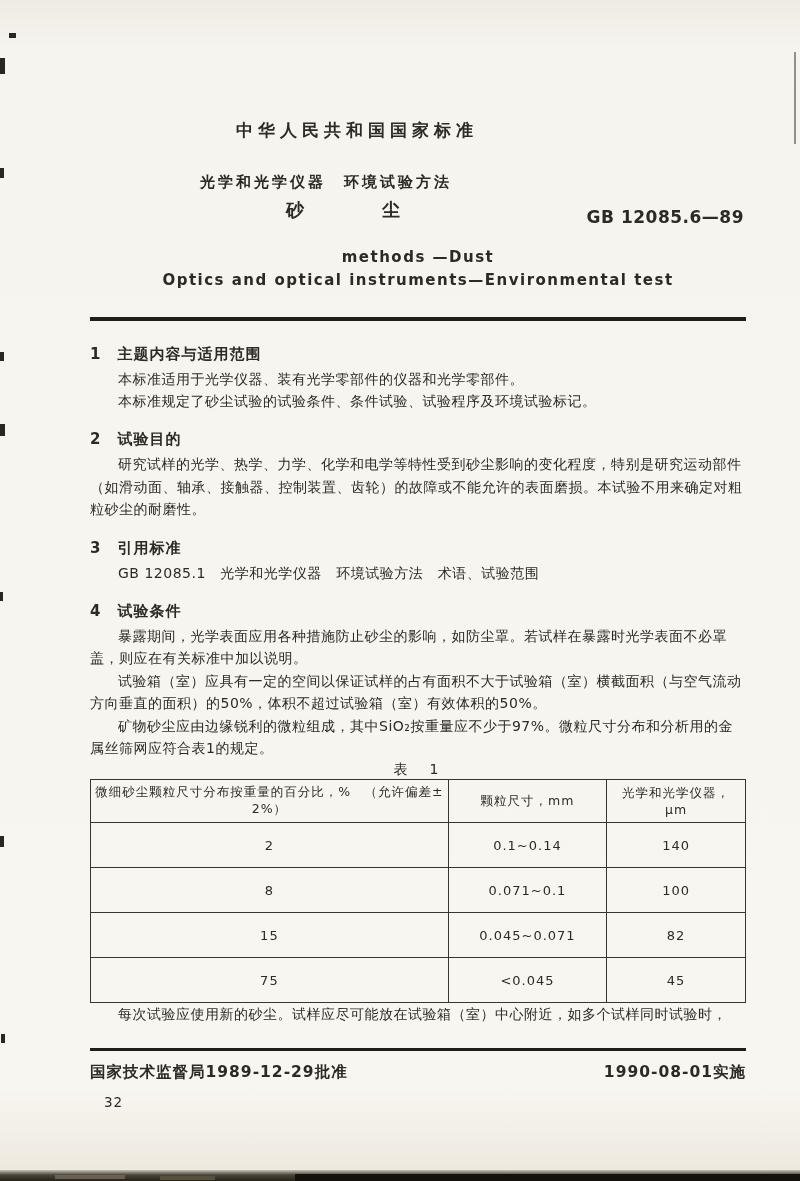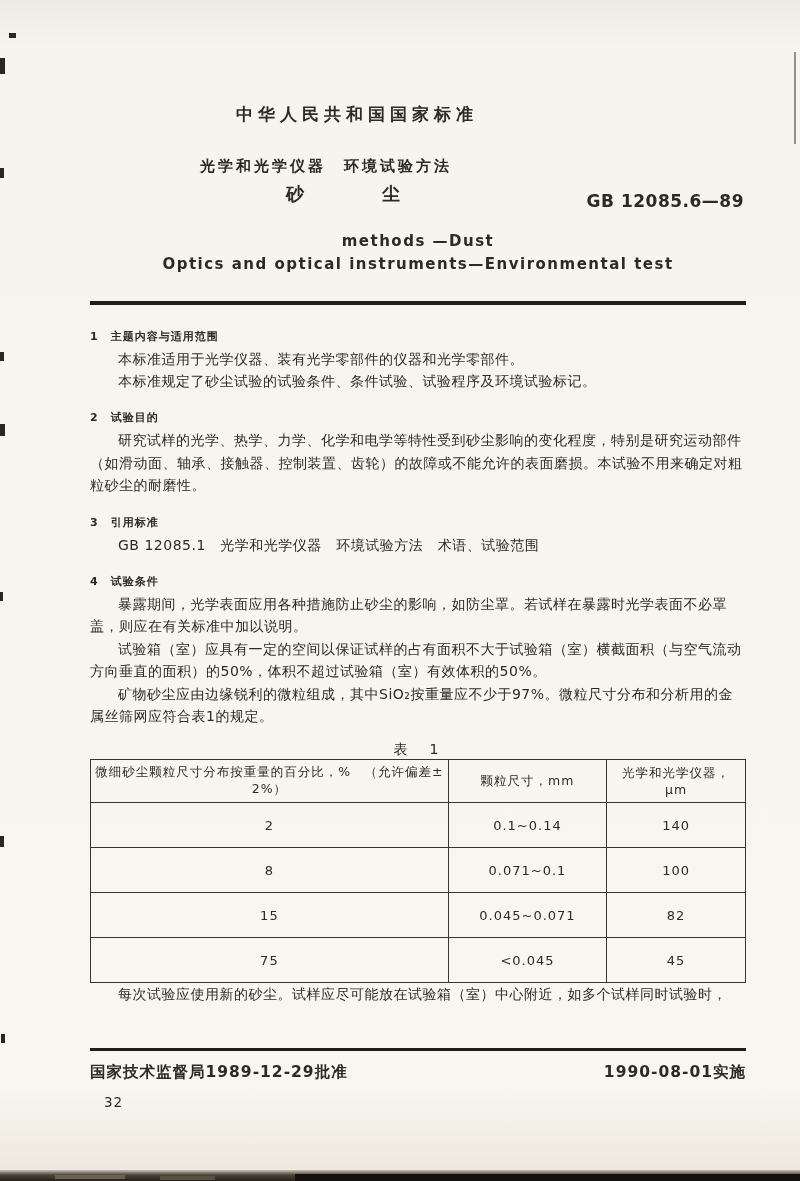--- a/index.html
+++ b/index.html
@@ -1,32 +1,32 @@
 <!DOCTYPE html>
 <html><head>
 <meta charset="utf-8">
 <style>
   html,body{margin:0;padding:0;}
   body{
     width:800px;height:1181px;position:relative;overflow:hidden;
     background:linear-gradient(180deg,#eeebe4 0%,#f6f4ee 4%,#f8f6f0 92%,#ece7dd 100%);
     font-family:"DejaVu Sans","Liberation Sans",sans-serif;color:#2c2a25;
   }
-  .content{position:absolute;left:90px;top:0;width:656px;}
+  .content{position:absolute;left:90px;top:16px;width:656px;}
   .header-title{margin:103px 0 0 146px;font-size:17px;font-weight:bold;letter-spacing:5px;}
   .title-block{position:relative;margin-top:31px;}
   .main-title-1{margin-left:110px;font-size:15px;font-weight:bold;letter-spacing:3px;}
   .main-title-2{margin:6px 0 0 196px;font-size:18px;font-weight:bold;letter-spacing:14px;}
   .standard-no{position:absolute;right:2px;top:34px;font-size:17px;font-weight:bold;letter-spacing:0.5px;}
   .english-title{margin-top:24px;text-align:center;font-size:15px;font-weight:bold;letter-spacing:1.5px;line-height:1.55;}
   .rule-top{margin-top:24px;height:4px;background:#201e19;}
-  .section-heading{margin-top:24px;margin-bottom:4px;font-size:11px;font-weight:bold;letter-spacing:1px;}
+  .section-heading{margin-top:24px;margin-bottom:4px;font-size:15px;font-weight:bold;letter-spacing:1px;}
   .section-heading.tight{margin-top:18px;}
   p.body-para{font-size:14px;line-height:22.4px;text-indent:2em;margin:0;letter-spacing:0.5px;}
-  .table-caption{margin-top:14px;text-align:center;font-size:14px;letter-spacing:4px;}
+  .table-caption{margin-top:2px;text-align:center;font-size:14px;letter-spacing:4px;}
   table.spec{width:100%;border-collapse:collapse;border:1.5px solid #39352d;table-layout:fixed;}
   table.spec th,table.spec td{border:1px solid #39352d;text-align:center;vertical-align:middle;padding:2px 4px;}
   table.spec th{height:38px;font-size:12.5px;font-weight:normal;letter-spacing:1px;}
   table.spec td{height:40px;font-size:13px;letter-spacing:1px;}
   .col1{width:55.5%;}.col2{width:23.8%;}.col3{width:20.7%;}
   .closing{margin-top:16px;}
   .footer{position:absolute;left:90px;top:1048px;width:656px;}
   .footer-rule{height:3px;background:#201e19;}
   .footer-row{display:flex;justify-content:space-between;margin-top:11px;font-size:15.5px;font-weight:bold;letter-spacing:1px;}
   .page-number{position:absolute;left:104px;top:1094px;font-size:13.5px;letter-spacing:1px;}

